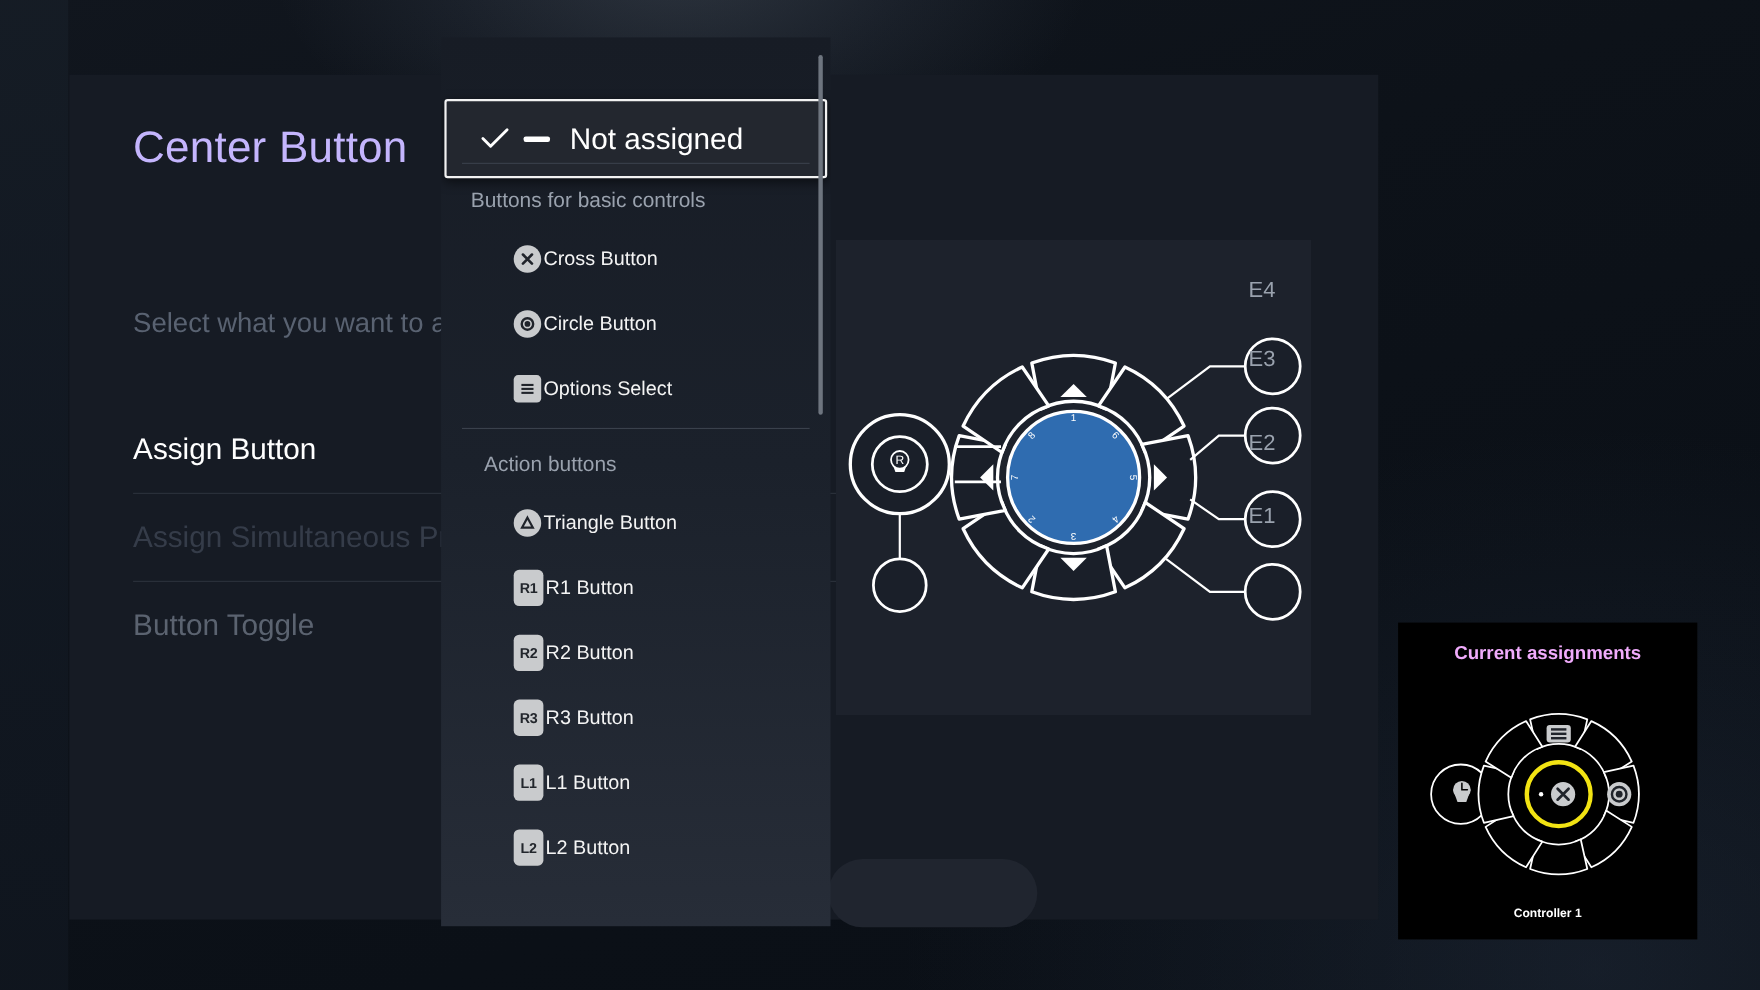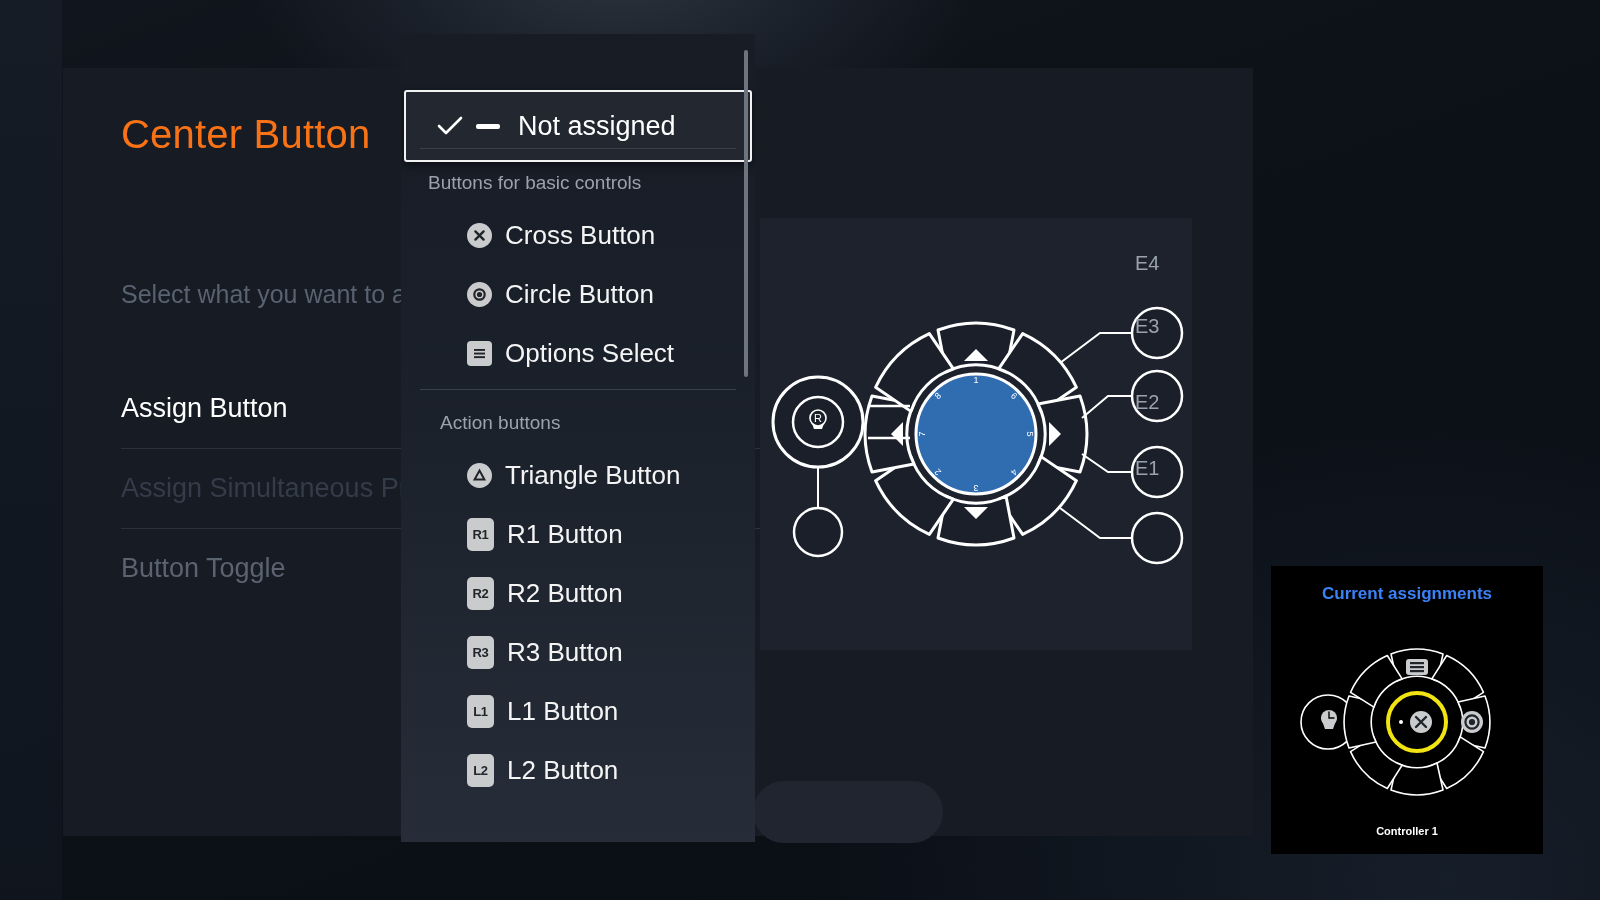--- a/index.html
+++ b/index.html
@@ -36,21 +36,21 @@
     left: 63px; top: 68px;
     width: 1190px; height: 768px;
     background: #161b24;
     z-index: 2;
   }
   .dialog-title {
     position: absolute;
     left: 58px; top: 44px;
     font-size: 40px;
     font-weight: 400;
-    color: #f97316;
+    color: #c4b5fd;
     letter-spacing: .2px;
     white-space: nowrap;
   }
   .dialog-sub {
     position: absolute;
     left: 58px; top: 212px;
     font-size: 25px;
     font-weight: 400;
     color: #596271;
     white-space: nowrap;
@@ -144,21 +144,21 @@
   .dd-list { position: absolute; left: 0; width: 354px; }
   .dd-list.l1 { top: 172px; }
   .dd-list.l2 { top: 412px; }
 
   .dd-item {
     height: 59px;
     display: flex; align-items: center;
     padding-left: 66px;
     white-space: nowrap;
   }
-  .dd-item-label { font-size: 26px; color: #f4f4f4; margin-left: 13px; }
+  .dd-item-label { font-size: 18px; color: #f4f4f4; margin-left: 2px; }
 
   
   .ps-ico {
     width: 25px; height: 25px; flex: none;
     border-radius: 50%;
     background: #c9cbcd;
     display: flex; align-items: center; justify-content: center;
   }
   .badge-ico {
     min-width: 27px; height: 33px; flex: none;
@@ -189,21 +189,21 @@
   .assign-card {
     position: absolute;
     left: 1271px; top: 566px;
     width: 272px; height: 288px;
     background: #000000;
     z-index: 4;
   }
   .assign-title {
     position: absolute; left: 0; right: 0; top: 18px;
     text-align: center;
-    font-size: 17px; font-weight: 700; color: #3b82f6;
+    font-size: 17px; font-weight: 700; color: #f0abfc;
   }
   .assign-footer {
     position: absolute; left: 0; right: 0; bottom: 17px;
     text-align: center;
     font-size: 11px; font-weight: 700; color: #ffffff;
   }
   .assign-svg { position: absolute; left: 14px; top: 58px; }
 </style>
 </head>
 <body>

